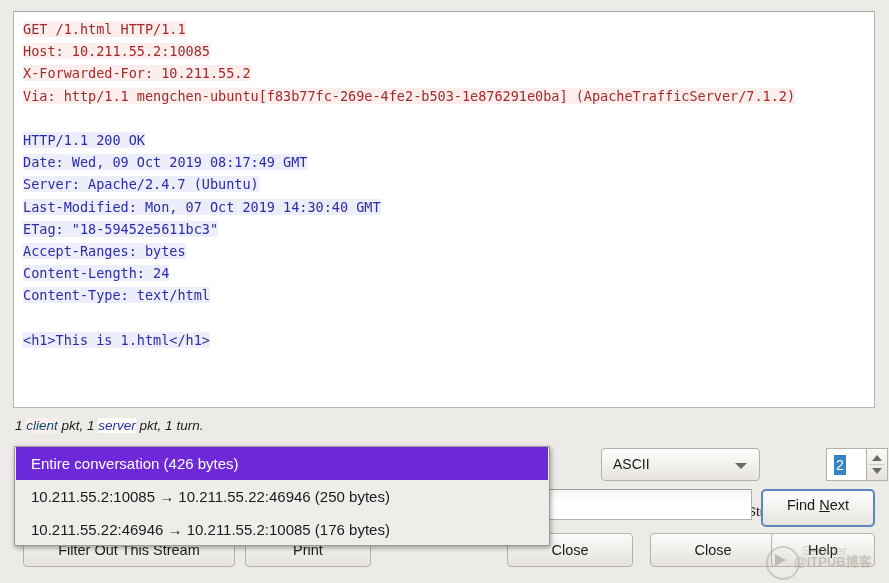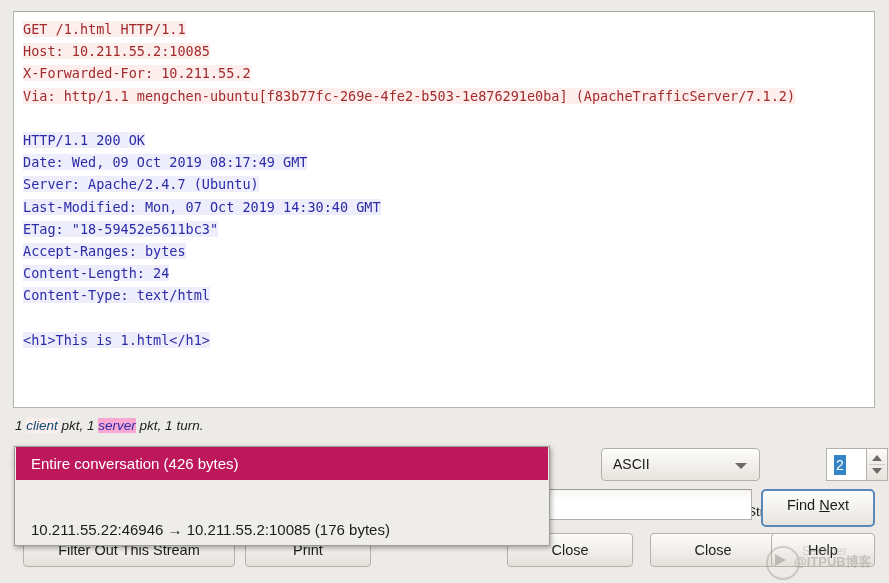--- a/index.html
+++ b/index.html
@@ -64,21 +64,21 @@
     position: absolute;
     left: 15px;
     top: 418px;
     font-family: "Liberation Sans", sans-serif;
     font-style: italic;
     font-size: 13.5px;
     color: #1d1d1d;
     white-space: pre;
   }
   .status-line .c-client { color: #0c4a6e; background: #fdeeee; }
-  .status-line .c-server { color: #2c2ca8; background: #f9a8d4; }
+  .status-line .c-server { color: #2c2ca8; background: #ffffff; }
 
   
   .controls-row {
     position: absolute;
     left: 13px;
     top: 448px;
     width: 862px;
     height: 34px;
   }
   .ctl-label {
@@ -255,21 +255,21 @@
     right: 1px;
     height: 33px;
     font-size: 15px;
     color: #1b1b1b;
     line-height: 33px;
     padding-left: 15px;
     box-sizing: border-box;
     white-space: nowrap;
   }
   .dd-item.sel {
-    background: #be185d;
+    background: #6d28d9;
     color: #ffffff;
   }
   #dd-0 { top: 0px; }
   #dd-1 { top: 33px; }
   #dd-2 { top: 66px; }
 
   
   .watermark {
     position: absolute;
     left: 760px;
@@ -362,20 +362,21 @@
   <div class="btn-row">
     <div class="btn" id="btn-filter-out">Filter Out This Stream</div>
     <div class="btn" id="btn-print">Print</div>
     <div class="btn" id="btn-back">Close</div>
     <div class="btn" id="btn-close">Close</div>
     <div class="btn" id="btn-help">Help</div>
   </div>
 
   <div class="dropdown">
     <div class="dd-item sel" id="dd-0">Entire conversation (426 bytes)</div>
+    <div class="dd-item" id="dd-1">10.211.55.2:10085 → 10.211.55.22:46946 (250 bytes)</div>
     <div class="dd-item" id="dd-2">10.211.55.22:46946 → 10.211.55.2:10085 (176 bytes)</div>
   </div>
 
   <div class="watermark">
     <span class="wm-circle"></span>
     <span class="wm-tri"></span>
     <span class="wm-text-sm">Seekher</span>
     <span class="wm-text">@ITPUB博客</span>
   </div>
 

